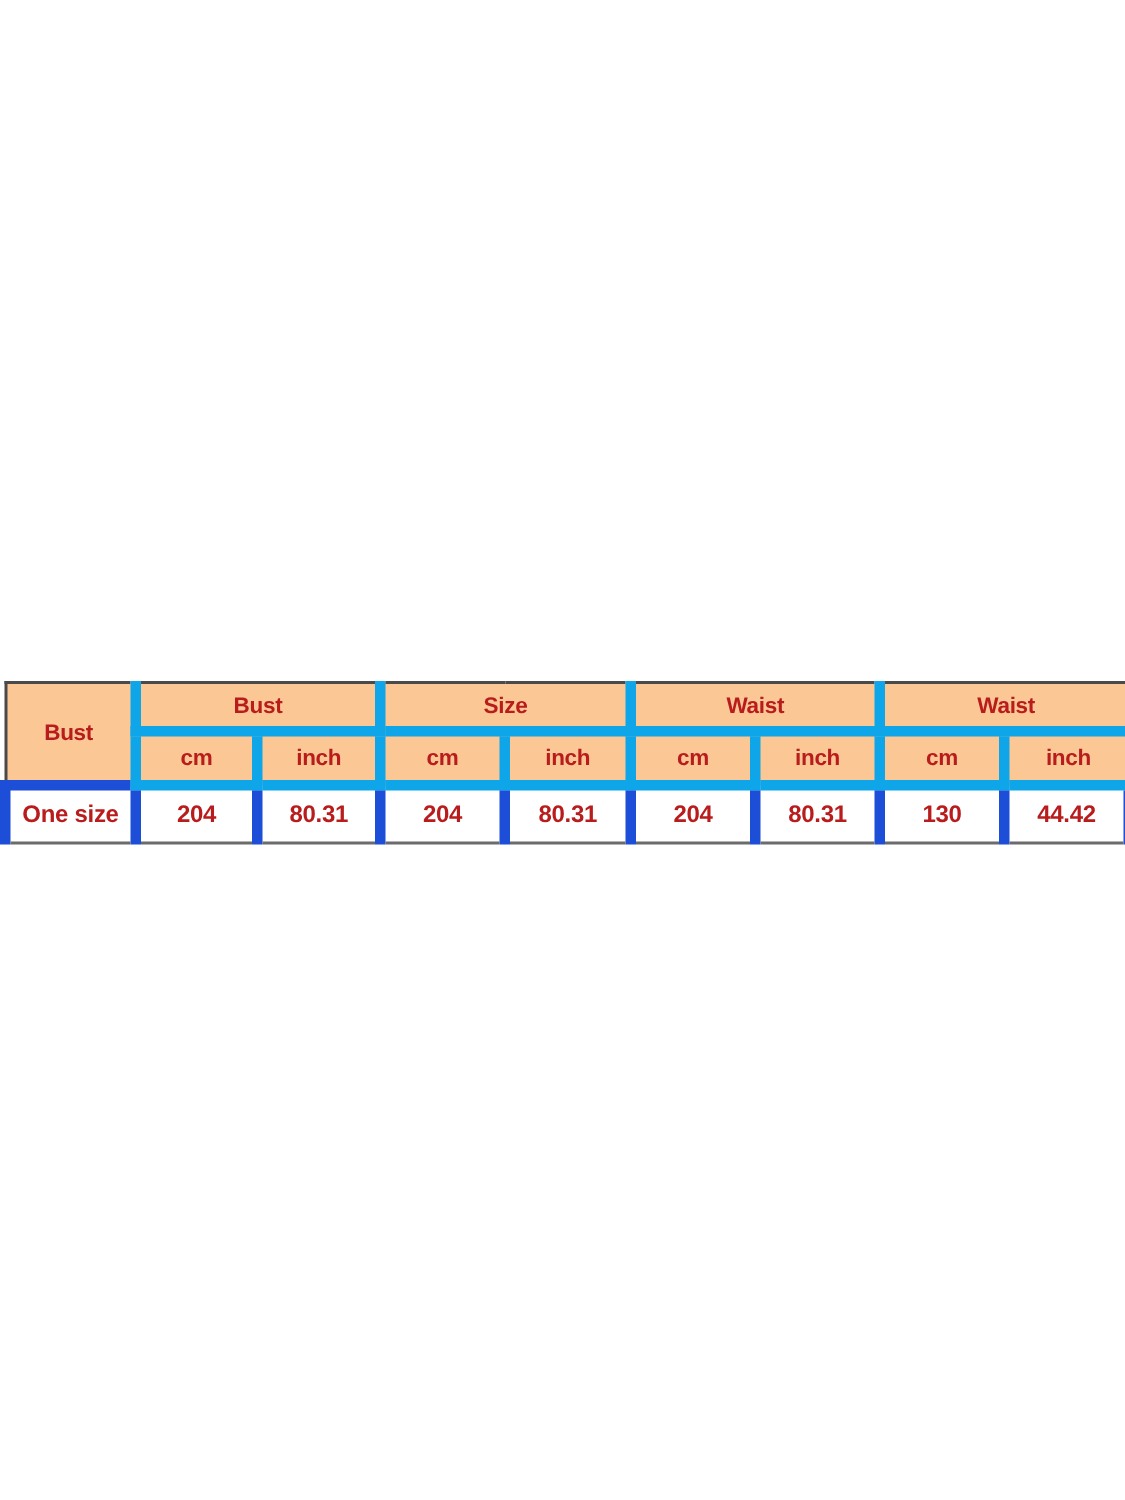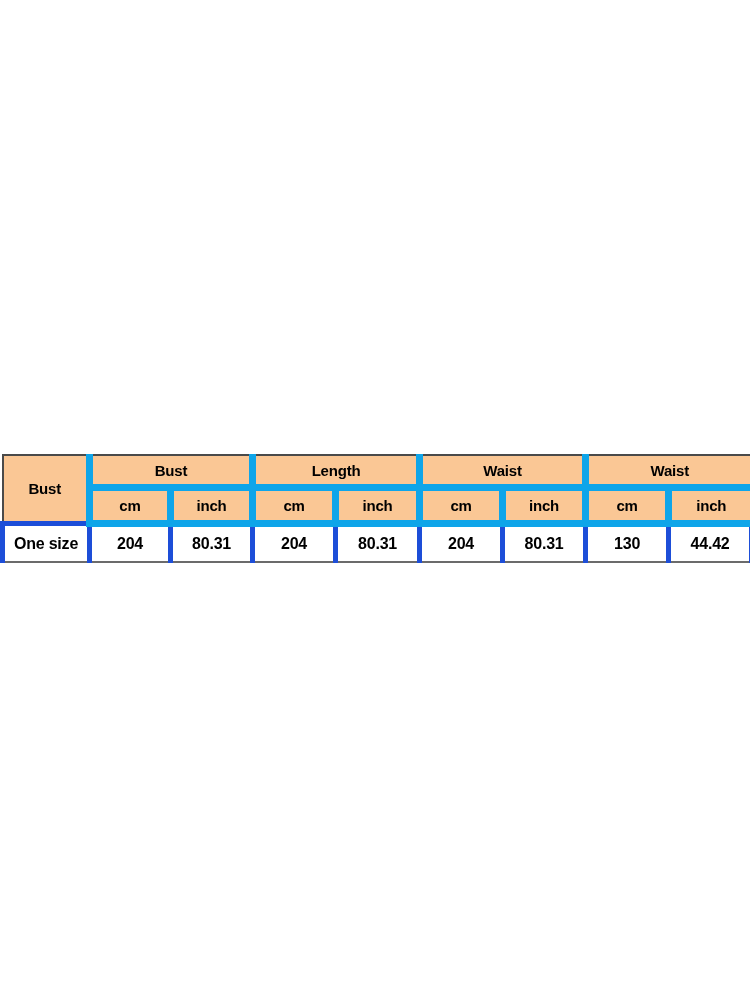--- a/index.html
+++ b/index.html
@@ -37,21 +37,21 @@
     background: #ffffff;
   }
 
   table.size-chart td,
   table.size-chart th {
     padding: 0;
     margin: 18px;
     text-align: center;
     vertical-align: middle;
     font-weight: bold;
-    color: #000000;
+    color: #b91c1c;
     letter-spacing: -0.2px;
   }
 
   
   .hdr {
     background: #fac795;
     border: 7px solid #0ea5e9;
     font-size: 15px;
     line-height: 1;
   }
@@ -70,21 +70,21 @@
   }
 
   
   .edge-top { border-top: 2px solid #4a4a4a; }
   .edge-left { border-left: 2px solid #4a4a4a; }
   .edge-right { border-right: 2px solid #6b6b6b; }
 
   
   .data-cell {
     background: #ffffff;
-    border: 5px solid #1d4ed8;
+    border: 7px solid #1d4ed8;
     height: 34px;
     font-size: 16px;
     line-height: 1;
   }
   .data-cell.first {
     font-size: 16px;
   }
   .edge-bottom { border-bottom: 2px solid #6b6b6b; }
 
   
@@ -114,21 +114,21 @@
         <col class="c-unit-e">
         <col class="c-unit-f">
         <col class="c-unit-g">
         <col class="c-unit-h">
       </colgroup>
 
       <thead>
         <tr>
           <th class="hdr-size edge-top edge-left" rowspan="2">Bust</th>
           <th class="hdr hdr-group edge-top" colspan="2">Bust</th>
-          <th class="hdr hdr-group edge-top" colspan="2">Length</th>
+          <th class="hdr hdr-group edge-top" colspan="2">Size</th>
           <th class="hdr hdr-group edge-top" colspan="2">Waist</th>
           <th class="hdr hdr-group edge-top edge-right" colspan="2">Waist</th>
         </tr>
         <tr>
           <th class="hdr hdr-unit">cm</th>
           <th class="hdr hdr-unit">inch</th>
           <th class="hdr hdr-unit">cm</th>
           <th class="hdr hdr-unit">inch</th>
           <th class="hdr hdr-unit">cm</th>
           <th class="hdr hdr-unit">inch</th>

